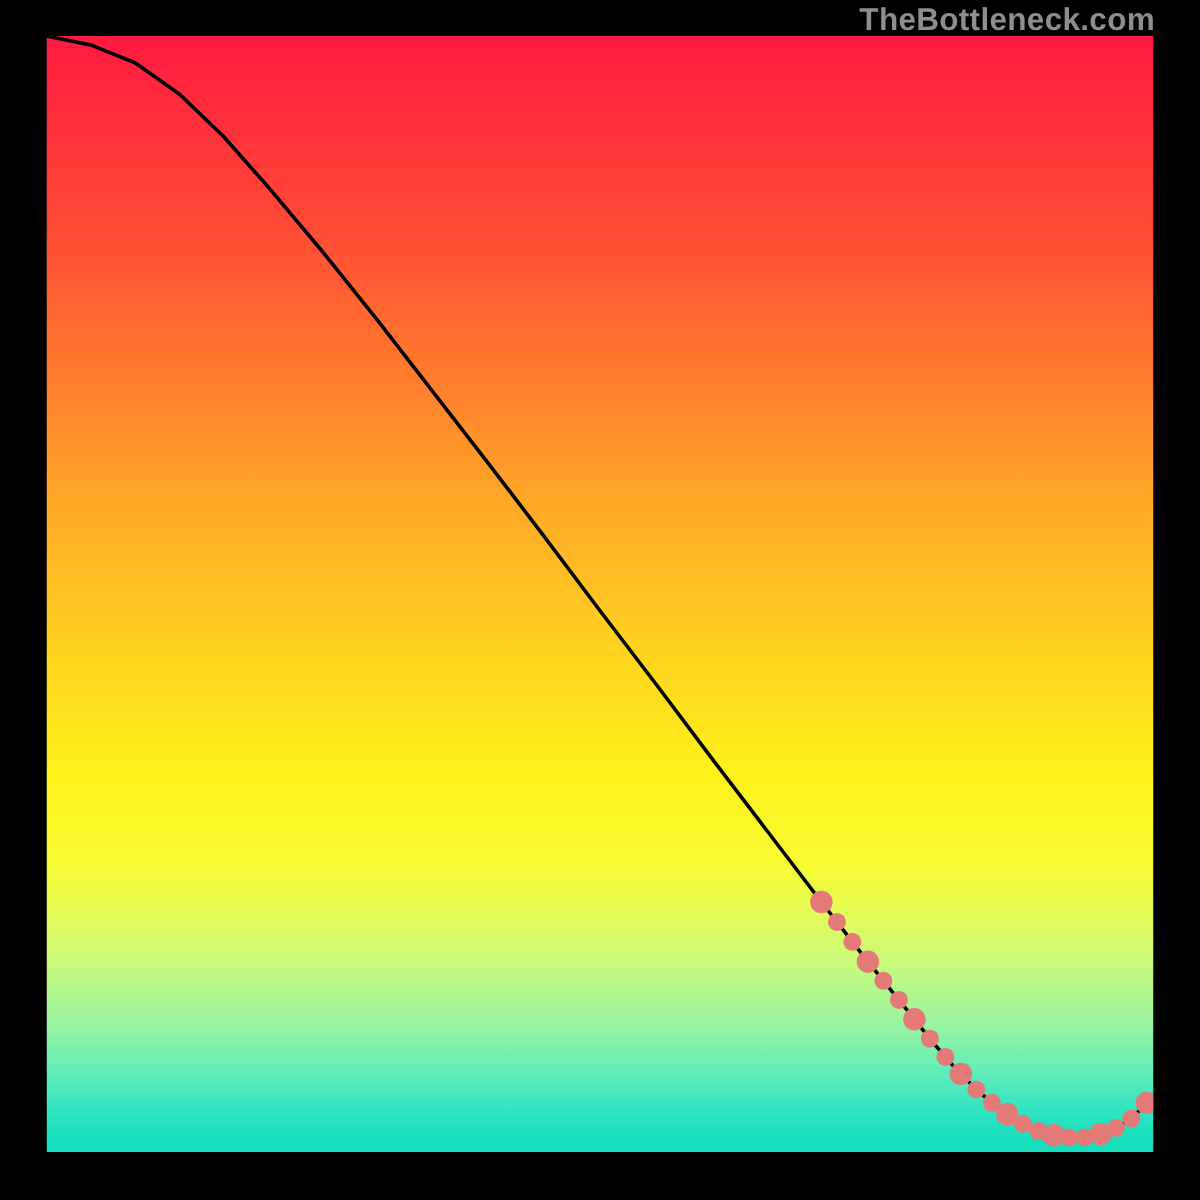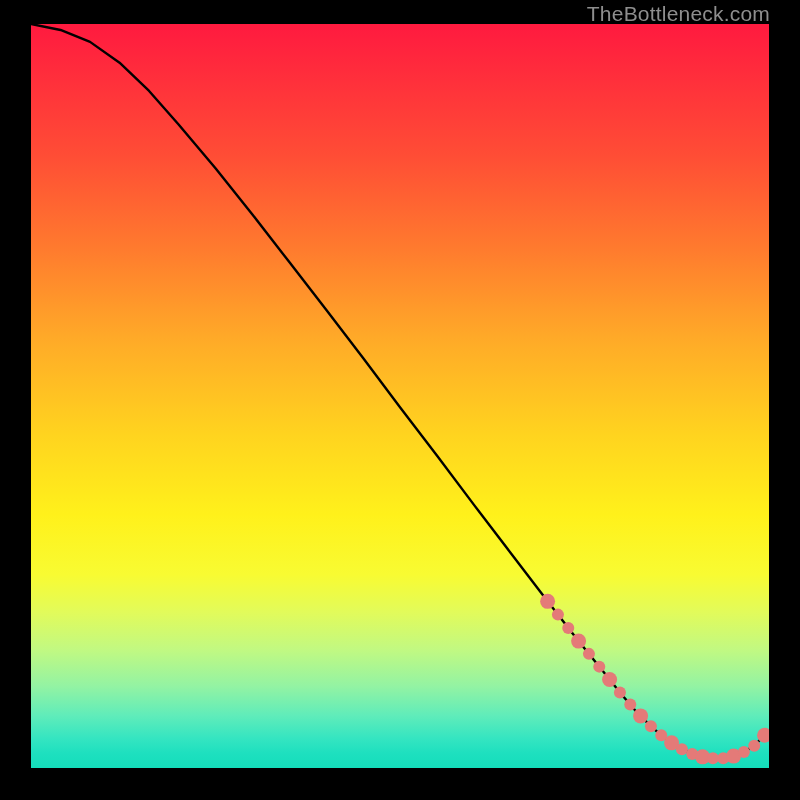--- a/index.html
+++ b/index.html
@@ -61,21 +61,21 @@
     fill: #e47a78;
     stroke: none;
   }
   .watermark {
     position: absolute;
     top: 2px;
     right: 30px;
     color: #8e8e8e;
     font-family: Arial, Helvetica, sans-serif;
     font-size: 21px;
-    font-weight: 400;
+    font-weight: 700;
     letter-spacing: 0.2px;
     user-select: none;
     pointer-events: none;
   }
 </style>
 </head>
 <body>
 
 <div class="stage">
 

